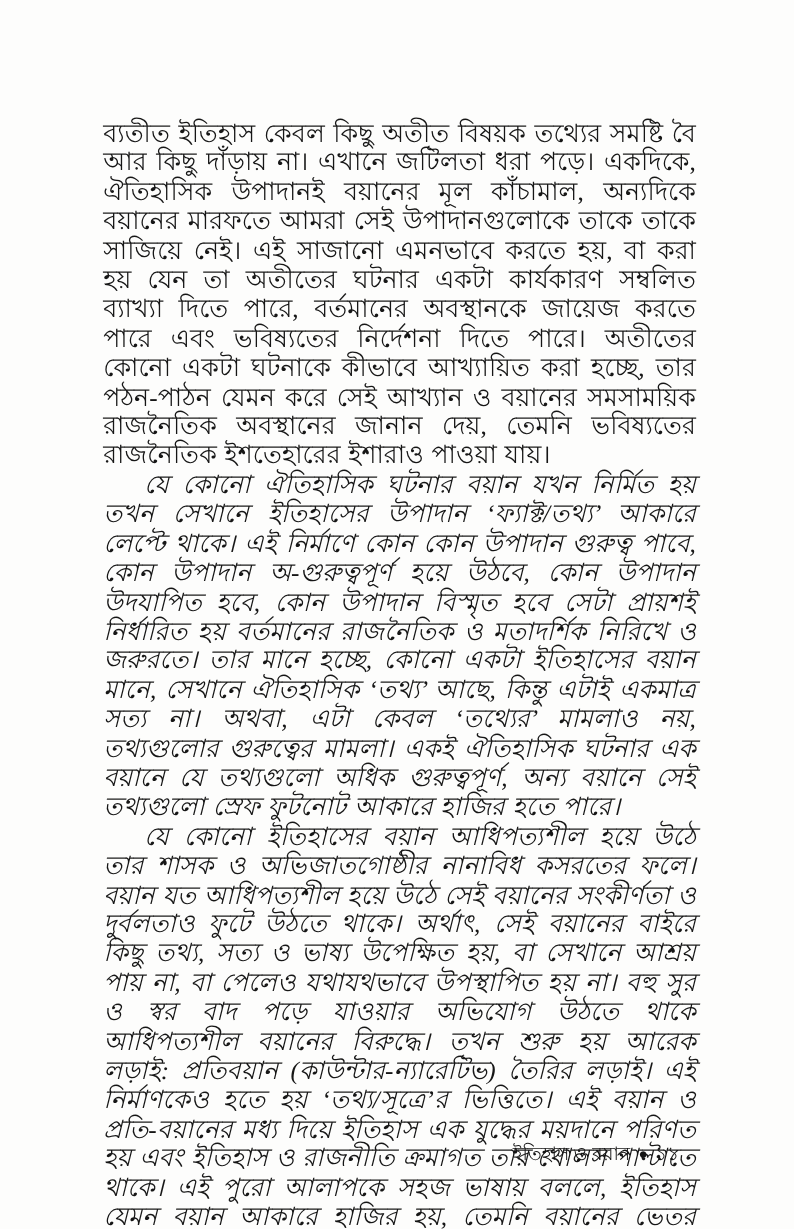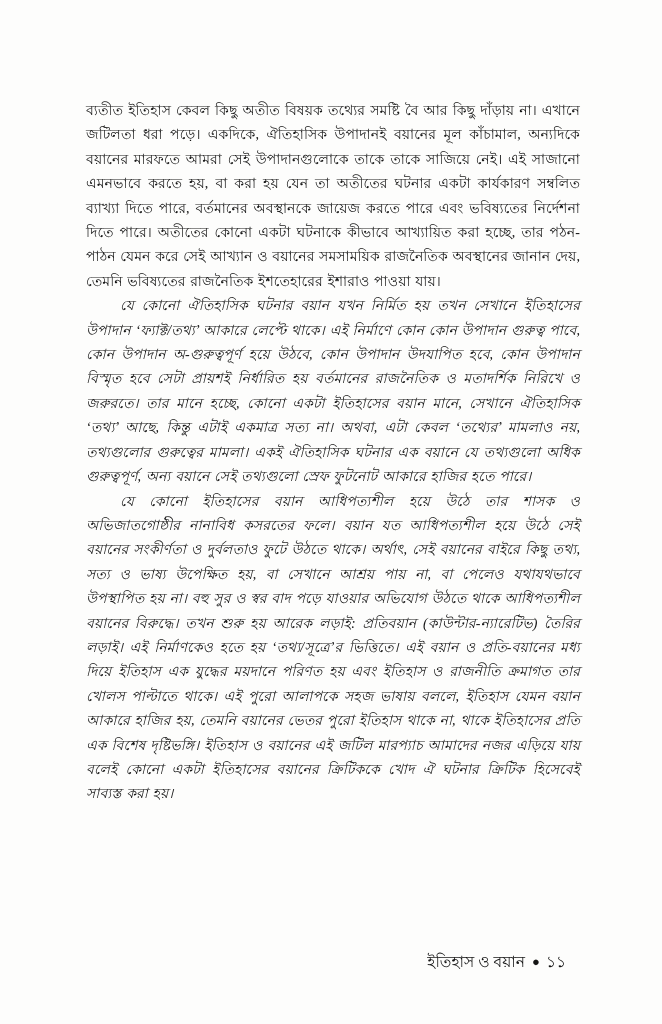--- a/index.html
+++ b/index.html
@@ -21,21 +21,21 @@
     height: 1024px;
     background: #fdfdfc;
   }
   .text-block {
     position: absolute;
     top: 99px;
     left: 86px;
     width: 494px;
   }
   .para {
-    font-size: 14px;
+    font-size: 21px;
     line-height: 24.4px;
     text-align: justify;
     text-justify: inter-word;
     letter-spacing: 0.1px;
     word-spacing: 1px;
     color: #161616;
   }
   .para.indent {
     text-indent: 34px;
     font-style: italic;

